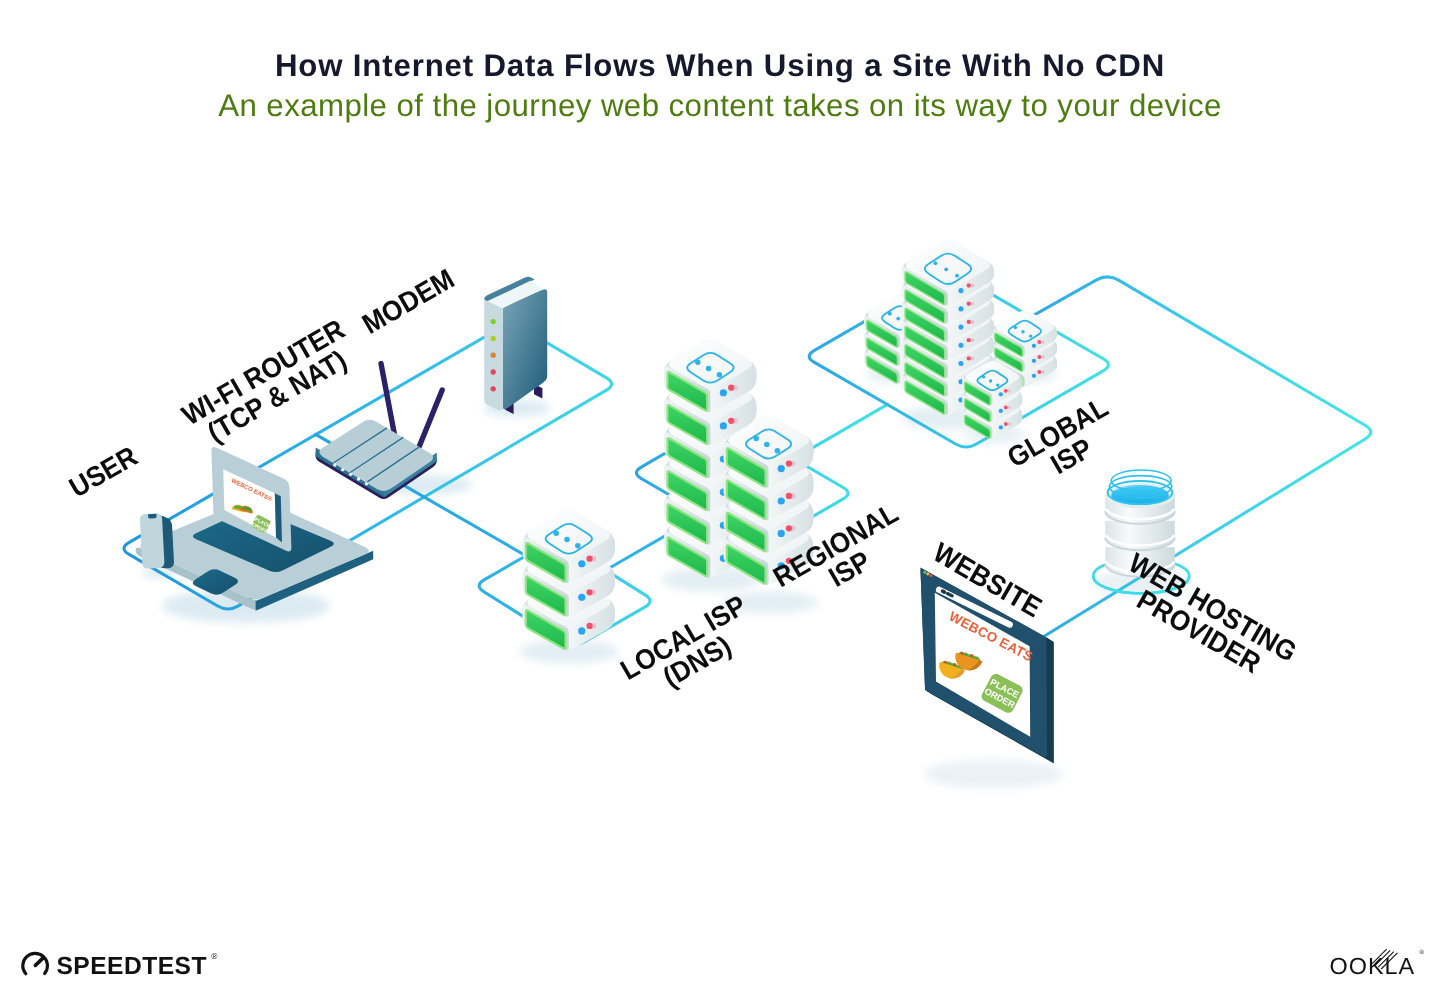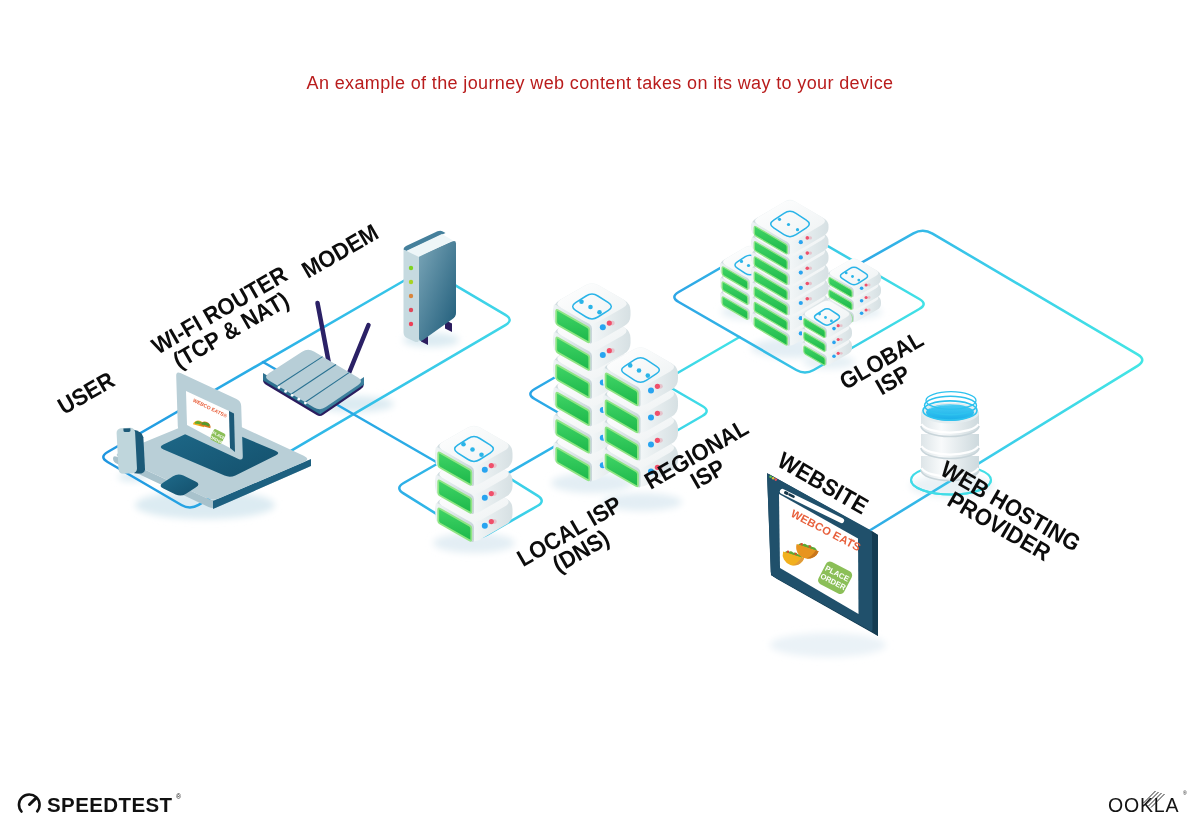--- a/index.html
+++ b/index.html
@@ -1,20 +1,21 @@
 <!DOCTYPE html>
 <html><head><meta charset="utf-8">
 <style>
 html,body{margin:0;padding:0;background:#ffffff;width:1200px;height:836px;overflow:hidden}
 .wrap{position:relative;width:1200px;height:836px;font-family:"Liberation Sans",sans-serif}
 .title{position:absolute;top:39px;left:0;width:1200px;text-align:center;font-size:26px;font-weight:bold;color:#16182c;letter-spacing:0.7px}
-.subtitle{position:absolute;top:73px;left:0;width:1200px;text-align:center;font-size:18px;color:#b91c1c;letter-spacing:0.37px}
+.subtitle{position:absolute;top:73px;left:0;width:1200px;text-align:center;font-size:26px;color:#4d7c0f;letter-spacing:0.37px}
 </style></head>
 <body>
 <div class="wrap">
+<div class="title">How Internet Data Flows When Using a Site With No CDN</div>
 <div class="subtitle">An example of the journey web content takes on its way to your device</div>
 <svg width="1200" height="836" viewBox="0 0 1200 836" style="position:absolute;top:0;left:0">
 <defs>
 <linearGradient id="lg" x1="90" y1="0" x2="1170" y2="0" gradientUnits="userSpaceOnUse">
  <stop offset="0" stop-color="#1e97e2"></stop>
           <stop offset="0.38" stop-color="#2cb3e8"></stop>
  <stop offset="0.62" stop-color="#3bd2ea"></stop>
           <stop offset="1" stop-color="#46e9e3"></stop>
 </linearGradient>
 <linearGradient id="lgBlue" x1="90" y1="0" x2="520" y2="0" gradientUnits="userSpaceOnUse">

